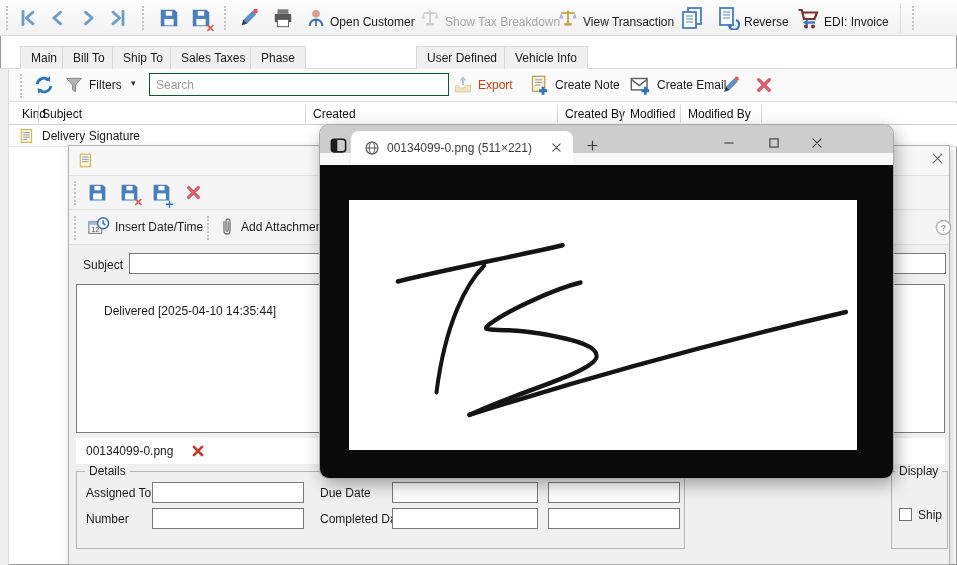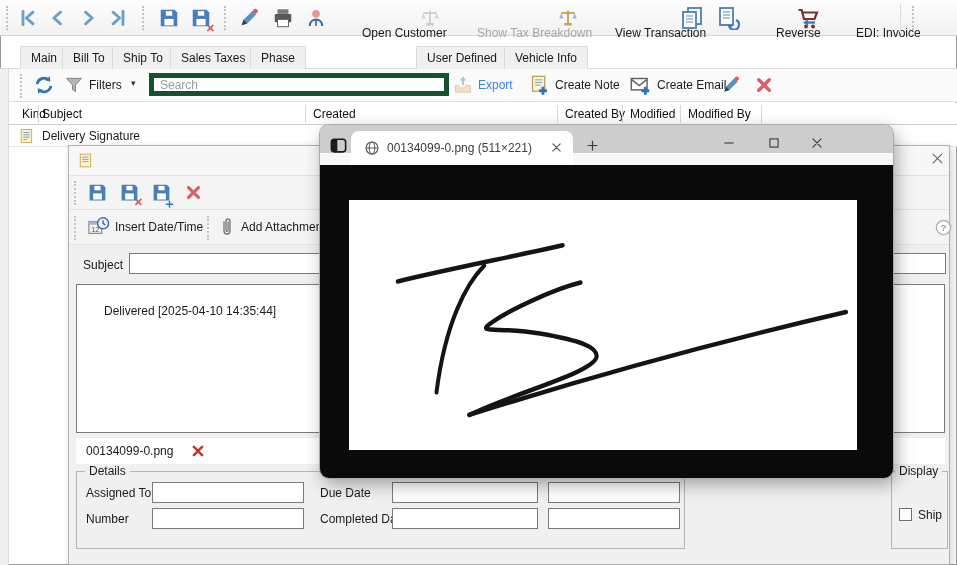--- a/index.html
+++ b/index.html
@@ -5,32 +5,32 @@
   * { margin:0; padding:0; box-sizing:border-box; }
   html,body { width:957px; height:565px; }
   body { font-family:"Liberation Sans", sans-serif; font-size:12px; color:#1a1a1a; background:#fff; overflow:hidden; }
   #app { position:relative; width:957px; height:565px; background:#fff; box-shadow:inset 0 0 0 1px #9a9a9a; overflow:hidden; }
   .abs { position:absolute; }
 
   
   .main-toolbar { left:0; top:0; width:957px; height:36px; background:linear-gradient(#fdfdfd,#f1f1f1); border-bottom:1px solid #d6d6d6; }
   .grip { width:3px; border-left:2px dotted #c3c3c3; height:24px; top:6px; }
   .vsep { width:1px; background:#dcdcdc; height:30px; top:3px; }
-  .tb-label { top:26px; white-space:nowrap;margin-left:32px; }
+  .tb-label { top:15px; white-space:nowrap; }
   .tb-label.disabled { color:#a7a7a7; }
   .icon-btn { cursor:default; }
 
   
   .tabstrip-line { left:0; top:68px; width:957px; height:1px; background:#d9d9d9; }
   .tab { position:absolute; top:46px; height:23px; background:#f0f0f0; border:1px solid #d9d9d9; border-bottom:none; text-align:center; line-height:22px; white-space:nowrap; padding:0 10px; }
   .tab.active { top:44px; height:25px; background:#fff; z-index:3; }
 
   
   .comm-toolbar { left:9px; top:69px; width:948px; height:33px; background:#fafafa; border-bottom:1px solid #dedede; }
-  .search-input { left:140px; top:4px; width:300px; height:23px; border:5px solid #14532d; background:#fff; font-family:"Liberation Sans",sans-serif; font-size:12px; padding:0 6px; color:#222; }
+  .search-input { left:140px; top:4px; width:300px; height:23px; border:1px solid #14532d; background:#fff; font-family:"Liberation Sans",sans-serif; font-size:12px; padding:0 6px; color:#222; }
   .search-input::placeholder { color:#9b9b9b; }
 
   
   .grid-header { left:9px; top:103px; width:948px; height:22px; background:#fff; border-bottom:1px solid #cfcfcf; }
   .col-label { top:4px; white-space:nowrap; color:#111; }
   .col-sep { width:1px; top:2px; height:18px; background:#d8d8d8; }
   .grid-row { left:9px; top:125px; width:948px; height:22px; background:#fff; border-bottom:1px solid #e4e4e4; }
   .page-left-strip { left:0; top:69px; width:9px; height:496px; background:#f0f0f0; border-right:1px solid #dcdcdc; }
 
   
@@ -223,21 +223,21 @@
     <span class="abs txt" style="left:80px;top:9px">Filters</span>
     <span class="abs" style="left:122px;top:9px;font-size:9px;color:#333">▾</span>
     <input class="abs search-input" type="text" placeholder="Search" style="">
     <span class="abs icon-btn" style="left:444px;top:6px">
       <svg width="20" height="20" viewBox="0 0 24 24" opacity="0.55">
           <path d="M12 12V5" stroke="#7d9bbd" stroke-width="2.6"></path>
           <path d="M12 1.5l4 5h-8z" fill="#7d9bbd"></path>
           <path d="M3 12.5v8h18v-8h-5.5l-2 3h-5l-2-3z" fill="#e8cf96" stroke="#c0a259"></path>
         </svg>
     </span>
-    <span class="abs txt" style="left:469px;top:9px;color:#3b82f6">Export</span>
+    <span class="abs txt" style="left:469px;top:9px;color:#c2410c">Export</span>
     <span class="abs icon-btn" style="left:520px;top:5px">
       <svg width="21" height="23" viewBox="0 0 24 24">
           <rect x="4" y="1.5" width="14" height="17" fill="#fdf3d1" stroke="#b89b5e" stroke-width="1.4"></rect>
           <g stroke="#8aa6c6" stroke-width="1.3">
             <line x1="7" y1="5.5" x2="15" y2="5.5"></line>
             <line x1="7" y1="8.5" x2="15" y2="8.5"></line>
             <line x1="7" y1="11.5" x2="13" y2="11.5"></line>
           </g>
           <path d="M16 13.5v9M11.5 18h9" stroke="#2e75b6" stroke-width="3.2"></path>
         </svg>

